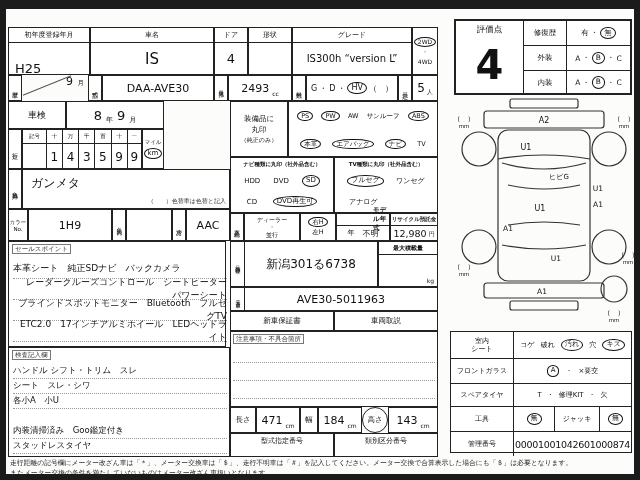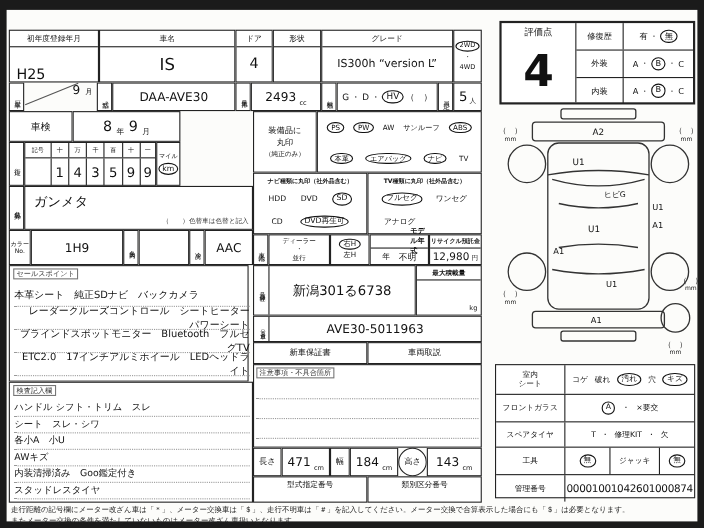--- a/index.html
+++ b/index.html
@@ -272,21 +272,20 @@
     <span class="h6" style="align-self:flex-end;padding-bottom:3px;">cm</span>
   </div>
   <div class="c h7" style="left:224px;top:424px;width:104px;height:24px;display:flex;justify-content:center;padding-top:2px;">型式指定番号</div>
   <div class="c h7" style="left:328px;top:424px;width:104px;height:24px;display:flex;justify-content:center;padding-top:2px;">類別区分番号</div>
 
   <div class="c" style="left:2px;top:338px;width:222px;height:110px;">
     <span class="tab" style="left:3px;top:2px;">検査記入欄</span>
     <div class="a dl h85" style="left:4px;top:16px;width:214px;height:15px;display:flex;align-items:center;">ハンドル シフト・トリム　スレ</div>
     <div class="a dl h85" style="left:4px;top:31px;width:214px;height:15px;display:flex;align-items:center;">シート　スレ・シワ</div>
     <div class="a dl h85" style="left:4px;top:46px;width:214px;height:15px;display:flex;align-items:center;">各小A　小U</div>
-    <div class="a dl h85" style="left:4px;top:61px;width:214px;height:15px;display:flex;align-items:center;">AWキズ</div>
     <div class="a dl h85" style="left:4px;top:76px;width:214px;height:15px;display:flex;align-items:center;">内装清掃済み　Goo鑑定付き</div>
     <div class="a dl h85" style="left:4px;top:91px;width:214px;height:15px;display:flex;align-items:center;">スタッドレスタイヤ</div>
   </div>
 
   <div class="c" style="left:448px;top:10px;width:178px;height:76px;border-width:2px;padding-left:28px;">
     <div class="a f col" style="left:0;top:0;width:68px;height:72px;border-right:1px solid #222;">
       <span class="h85" style="margin-top:3px;">評価点</span>
       <span class="score f" style="flex:1;">4</span>
     </div>
     <div class="a" style="left:68px;top:0;width:106px;height:72px;">

